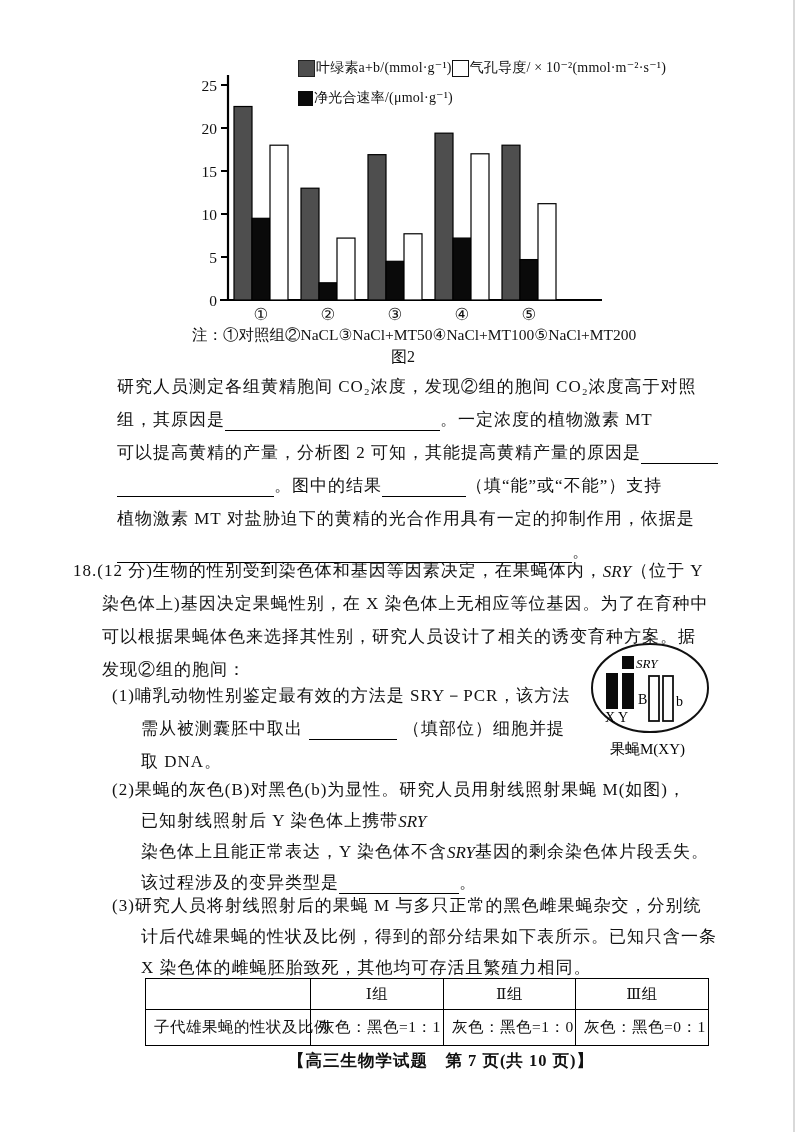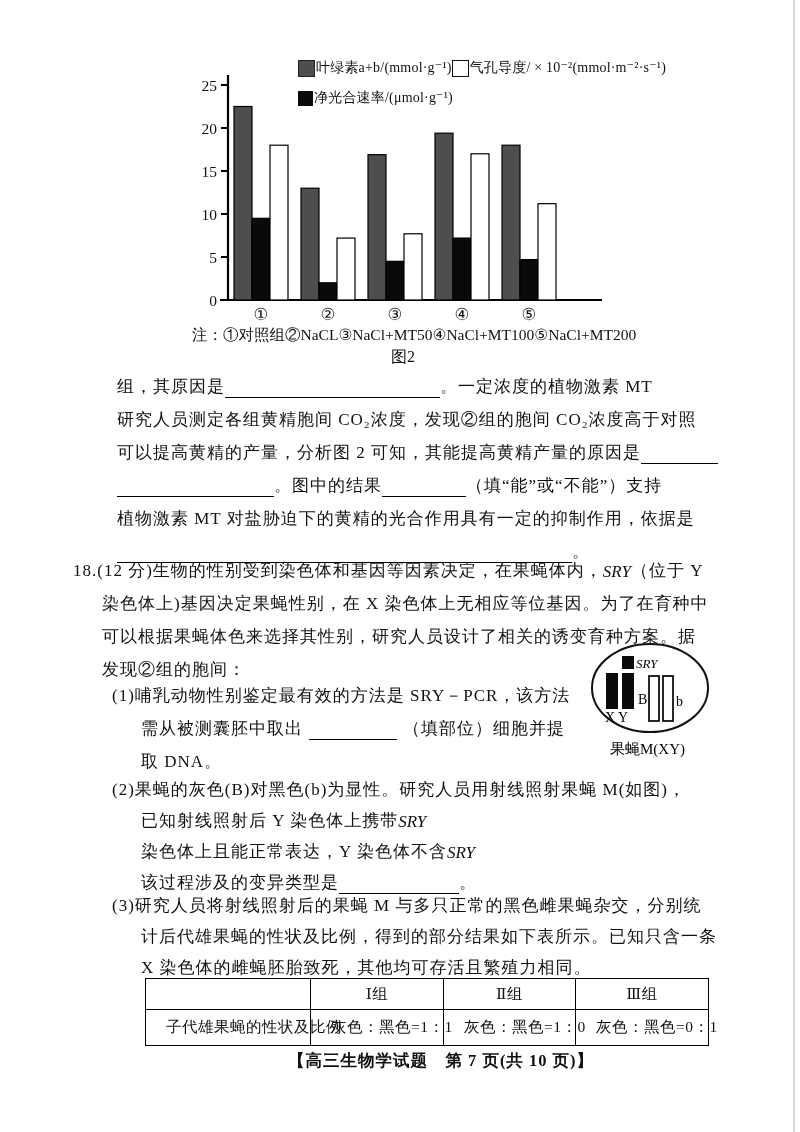--- a/index.html
+++ b/index.html
@@ -24,21 +24,21 @@
   .line.p31{height:31px;}
   .blank{display:inline-block;border-bottom:1.5px solid #000;height:21px;flex:0 0 auto;}
   .blank.grow{flex:1 1 auto;}
   .ind{margin-left:29px;}
   .ital{font-style:italic;letter-spacing:0;}
   
   #fly-svg{position:absolute;left:586px;top:642px;}
   
   #results-table{position:absolute;left:145px;top:978px;width:563px;
     border-collapse:collapse;font-size:15.5px;letter-spacing:0.5px;table-layout:fixed;}
-  #results-table td{border:1.5px solid #000;text-align:center;padding:0 20px;white-space:nowrap;}
+  #results-table td{border:1.5px solid #000;text-align:center;padding:0 8px;white-space:nowrap;}
   #results-table tr.hd td{height:30px;}
   #results-table tr.bd td{height:35px;}
   
   #page-footer{position:absolute;left:0;top:1050px;width:100%;text-align:center;
     font-size:16.5px;font-weight:bold;letter-spacing:1px;padding-left:41px;}
   .scan-edge{position:absolute;right:5px;top:0;width:2px;height:1132px;background:#d9d9d9;}
 </style>
 </head>
 <body>
 
@@ -88,27 +88,27 @@
 <div class="legend-row" style="left:278px;top:89px;">
   <span class="swatch black"></span>
   <span>净光合速率/(μmol·g⁻¹)</span>
 </div>
 
 <div id="chart-note">注：①对照组②NaCL③NaCl+MT50④NaCl+MT100⑤NaCl+MT200</div>
 <div id="chart-caption">图2</div>
 
 <div class="para" style="left:117px;top:365px;width:601px;">
   <div class="line">
+      <span>研究人员测定各组黄精胞间 CO₂浓度，发现②组的胞间 CO₂浓度高于对照</span>
+    </div>
+  <div class="line">
     <span>组，其原因是</span>
       <span class="blank" style="width:215px;"></span>
       <span>。一定浓度的植物激素 MT</span>
   </div>
-  <div class="line">
-      <span>研究人员测定各组黄精胞间 CO₂浓度，发现②组的胞间 CO₂浓度高于对照</span>
-    </div>
   <div class="line">
     <span>可以提高黄精的产量，分析图 2 可知，其能提高黄精产量的原因是</span>
       <span class="blank grow"></span>
   </div>
   <div class="line">
     <span class="blank" style="width:157px;"></span>
       <span>。图中的结果</span>
       <span class="blank" style="width:84px;"></span>
       <span>（填“能”或“不能”）支持</span>
   </div>
@@ -170,20 +170,21 @@
   <div class="line p31">
       <span>(2)果蝇的灰色(B)对黑色(b)为显性。研究人员用射线照射果蝇 M(如图)，</span>
     </div>
   <div class="line p31 ind">
     <span>已知射线照射后 Y 染色体上携带 </span>
       <span class="ital">SRY</span>
   </div>
   <div class="line p31 ind">
     <span>染色体上且能正常表达，Y 染色体不含 </span>
       <span class="ital">SRY</span>
+      <span> 基因的剩余染色体片段丢失。</span>
   </div>
   <div class="line p31 ind">
     <span>该过程涉及的变异类型是</span>
       <span class="blank" style="width:120px;"></span>
       <span>。</span>
   </div>
 </div>
 
 <div class="para" style="left:112px;top:886px;width:612px;">
   <div class="line p31">

